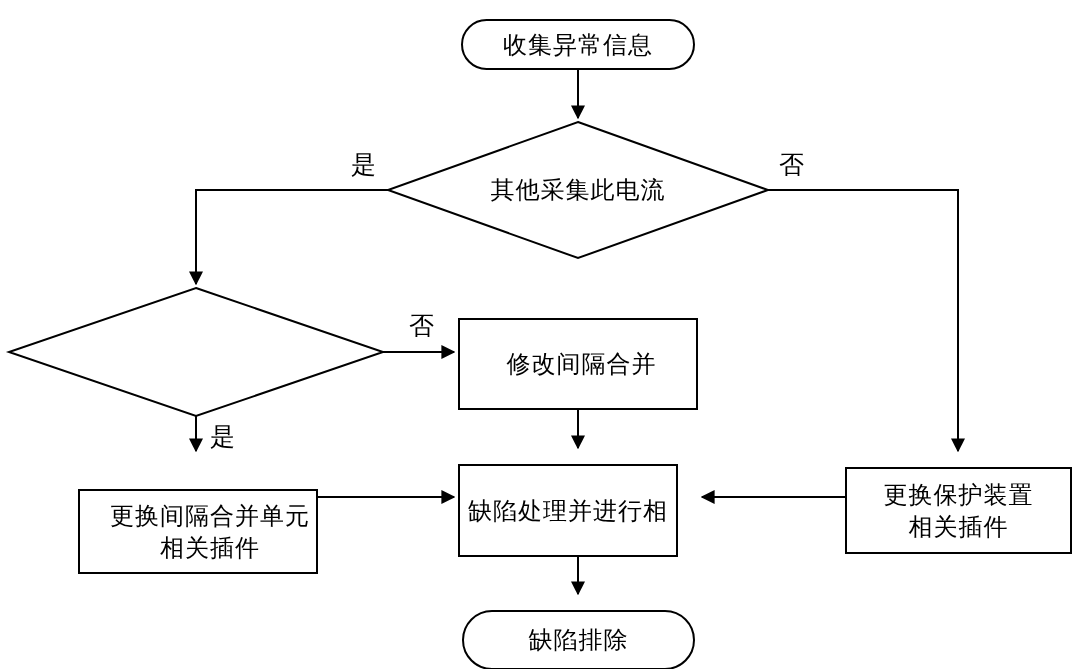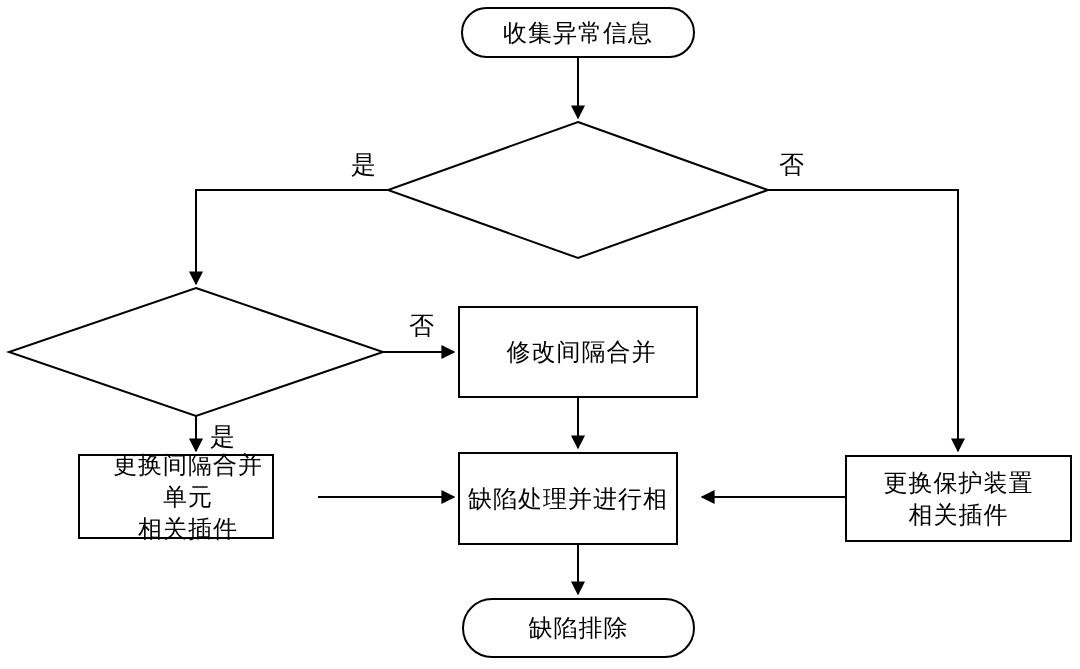--- a/index.html
+++ b/index.html
@@ -18,20 +18,21 @@
     border:2px solid #000;
     background:#fff;
     display:flex;
     flex-direction:column;
     align-items:center;
     justify-content:center;
     text-align:center;
     font-size:24px;
     line-height:32px;
     letter-spacing:1px;
+    margin-top:12px;
   }
   .stadium{border-radius:30px;}
   .diamond-text{
     position:absolute;
     display:flex;
     flex-direction:column;
     align-items:center;
     justify-content:center;
     text-align:center;
     font-size:24px;
@@ -77,28 +78,29 @@
 
     <polygon points="578,122 768,190 578,258 388,190" fill="#fff" stroke="#000" stroke-width="2"></polygon>
     <polygon points="196,288 383,352 196,416 9,352" fill="#fff" stroke="#000" stroke-width="2"></polygon>
   </svg>
 
   <div class="node stadium" style="left:461px;top:7px;width:234px;height:51px;">
     <span>收集异常信息</span>
   </div>
 
   <div class="diamond-text" style="left:468px;top:156px;width:220px;height:68px;">
+    <span>其他采集此电流</span>
   </div>
 
 
   <div class="node" style="left:458px;top:306px;width:240px;height:92px;padding-left:7px;">
     <span>修改间隔合并</span>
   </div>
 
-  <div class="node" style="left:78px;top:454px;width:196px;height:85px;padding-left:24px;">
+  <div class="node" style="left:78px;top:477px;width:240px;height:85px;padding-left:24px;">
     <span>更换间隔合并单元</span>
     <span>相关插件</span>
   </div>
 
   <div class="node" style="left:458px;top:452px;width:220px;height:93px;">
     <span>缺陷处理并进行相</span>
   </div>
 
   <div class="node" style="left:845px;top:455px;width:227px;height:87px;">
     <span>更换保护装置</span>

